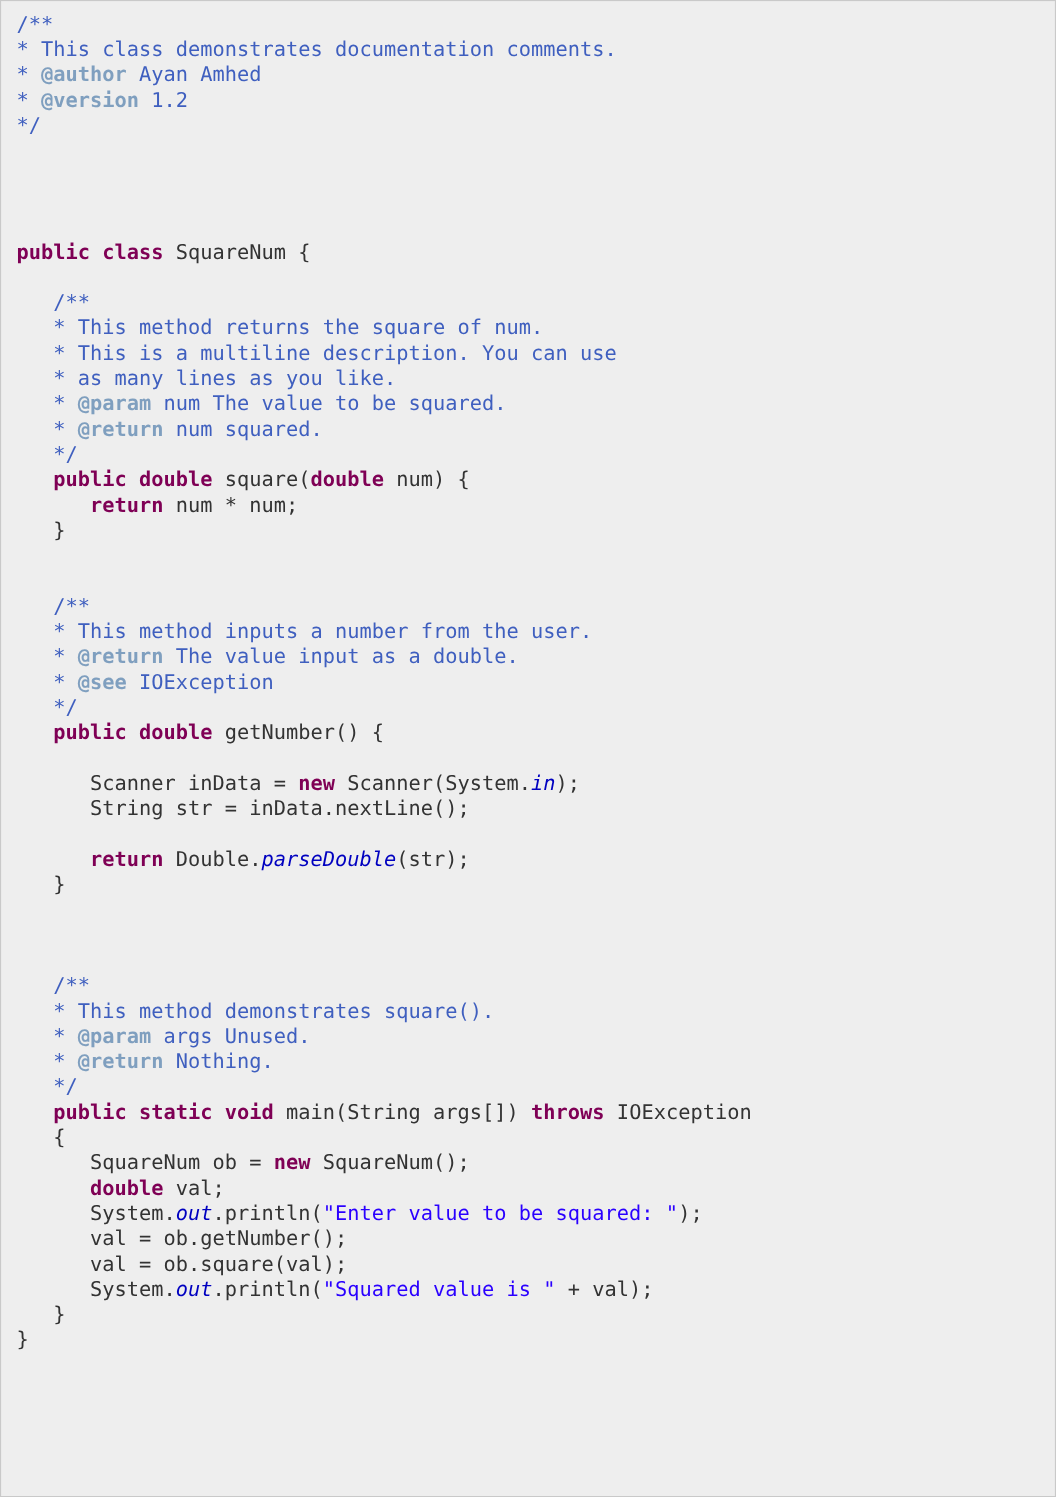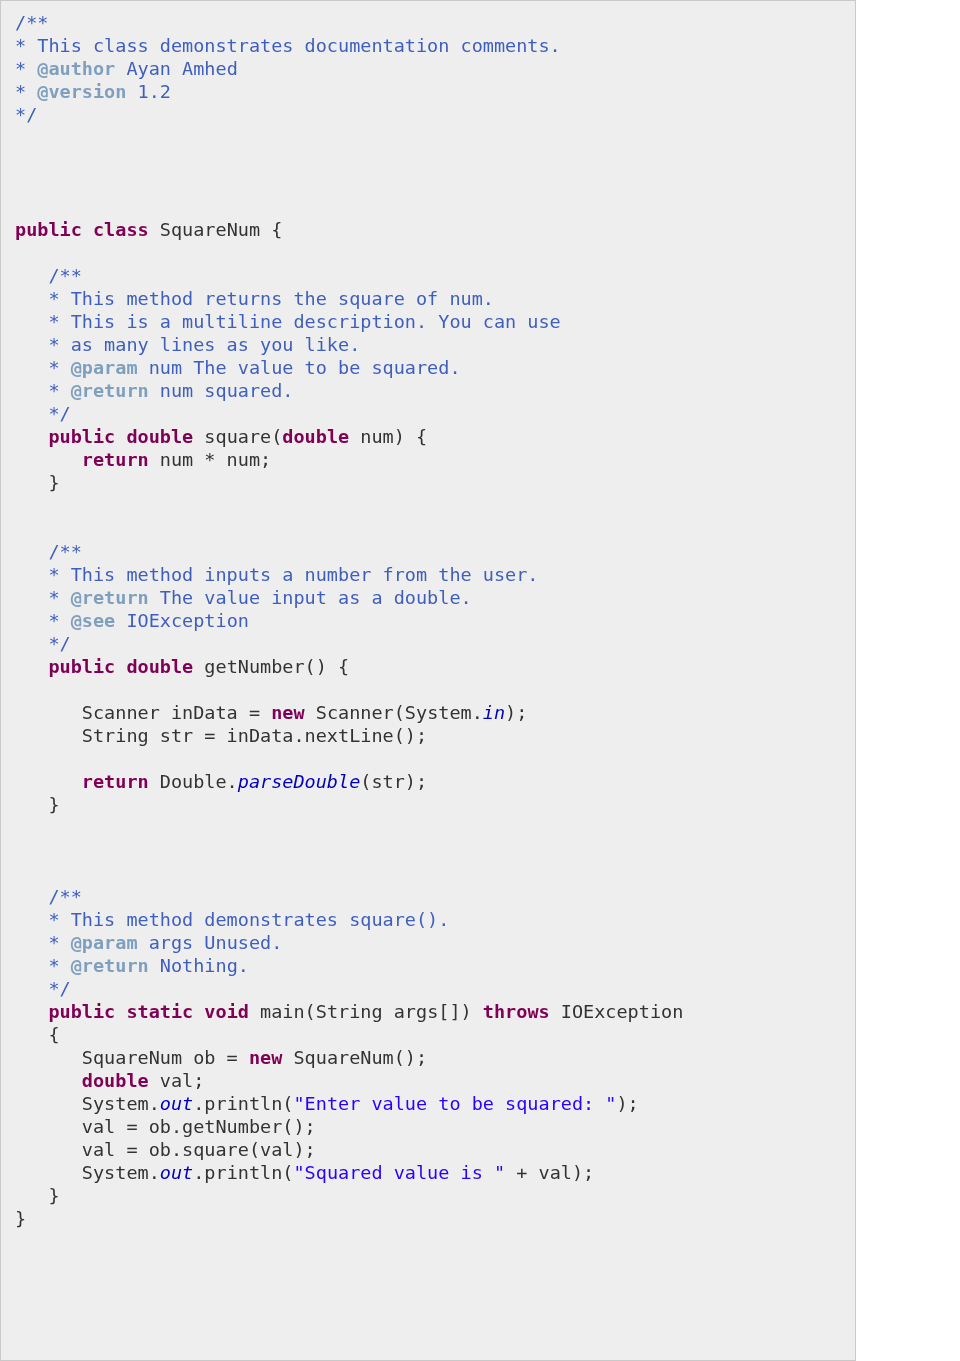--- a/index.html
+++ b/index.html
@@ -3,21 +3,21 @@
 <meta charset="utf-8">
 <style>
   html, body {
     margin: 0;
     padding: 0;
     width: 960px;
     background: #ffffff;
   }
   .code-block {
     box-sizing: border-box;
-    width: 856px;
+    width: 960px;
     min-height: 1361px;
     background: #eeeeee;
     border: 1px solid #c9c9c9;
     padding: 10px 14px;
     font-family: "Consolas", "Menlo", "DejaVu Sans Mono", monospace;
     font-size: 18.5px;
     line-height: 23px;
     white-space: pre;
     color: #333;
   }

